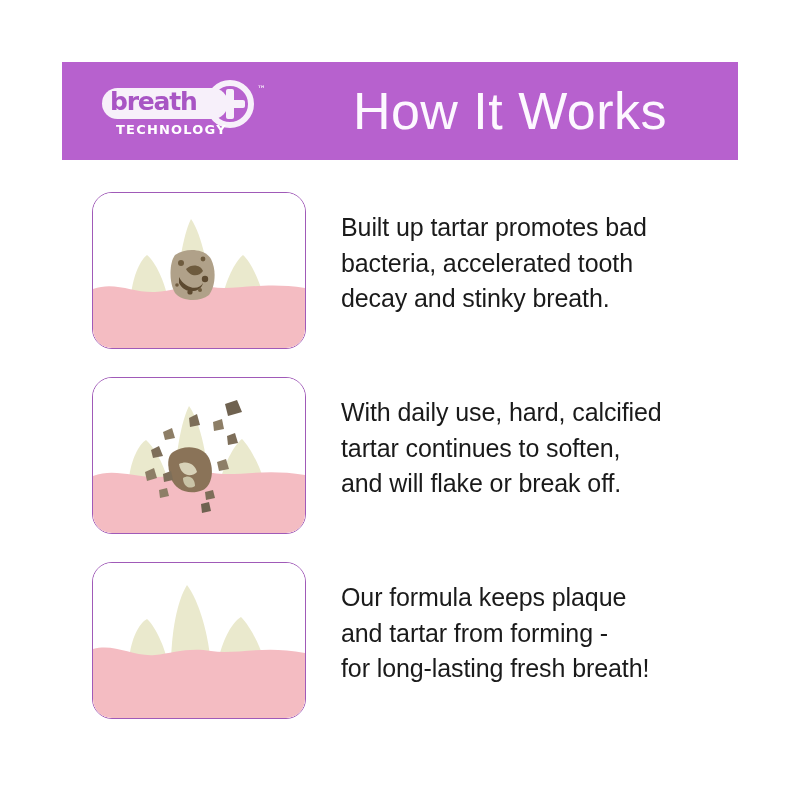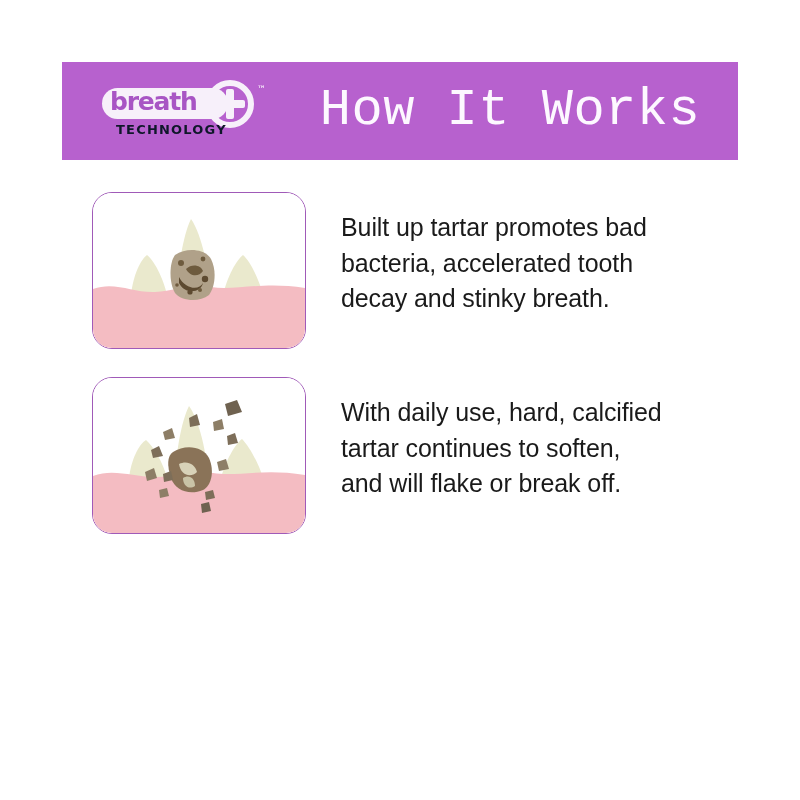--- a/index.html
+++ b/index.html
@@ -94,28 +94,28 @@
     color: #f0ddf6;
   }
   .logo-sub {
     position: absolute;
     left: 14px;
     top: 38px;
     font-family: "DejaVu Sans", sans-serif;
     font-size: 13px;
     font-weight: bold;
     letter-spacing: 1.2px;
-    color: #0f172a;
+    color: #ffffff;
   }
 
   
   .header-title {
     flex: 1 1 auto;
     text-align: center;
-    font-family: Liberation Mono, monospace;
+    font-family: Liberation Sans, sans-serif;
     font-weight: 300;
     font-size: 52px;
     color: #fdf8ff;
     letter-spacing: 0.5px;
     padding-right: 28px;
     line-height: 1;
   }
 
   
   .rows {
@@ -245,14 +245,32 @@
         <path d="M112 114 L120 112 L122 120 L113 122 Z" fill="#7d6e59"></path>
         <path d="M66 112 L74 110 L76 118 L67 120 Z" fill="#8d7e66"></path>
         <path d="M108 126 L116 124 L118 133 L109 135 Z" fill="#6f6250"></path>
       </svg>
     </div>
     <div class="row-text">With daily use, hard, calcified
 tartar continues to soften,
 and will flake or break off.</div>
   </div>
 
+  <div class="row">
+    <div class="card">
+      <svg viewBox="0 0 212 155" preserveAspectRatio="none">
+        <rect x="0" y="0" width="212" height="155" fill="#ffffff"></rect>
+
+        <path d="M36 96 C38 76 46 60 54 56 C61 62 70 80 74 96 Z" fill="#eae9cd"></path>
+
+        <path d="M126 94 C130 76 140 58 148 54 C156 62 166 80 170 94 Z" fill="#eae9cd"></path>
+
+        <path d="M78 104 C78 70 84 38 94 22 C106 38 116 72 118 104 Z" fill="#eae9cd"></path>
+
+        <path d="M0 86 C22 80 40 94 62 92 C80 90 96 84 118 88 C142 92 170 82 212 90 L212 155 L0 155 Z" fill="#f4bcc2"></path>
+      </svg>
+    </div>
+    <div class="row-text">Our formula keeps plaque
+and tartar from forming -
+for long-lasting fresh breath!</div>
+  </div>
 
 </div>
 
 </body></html>

